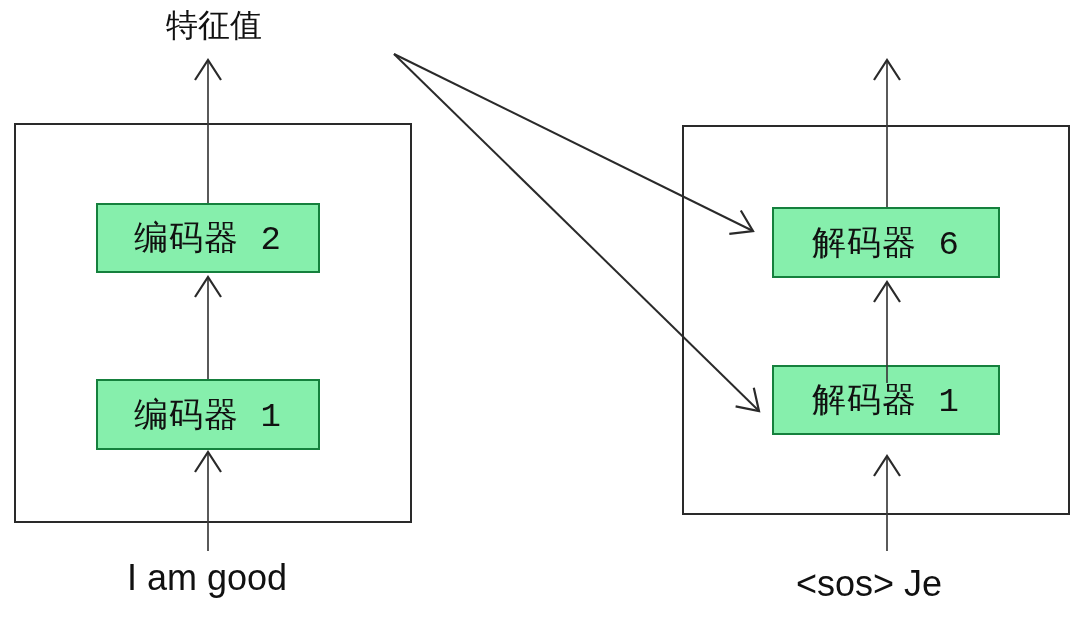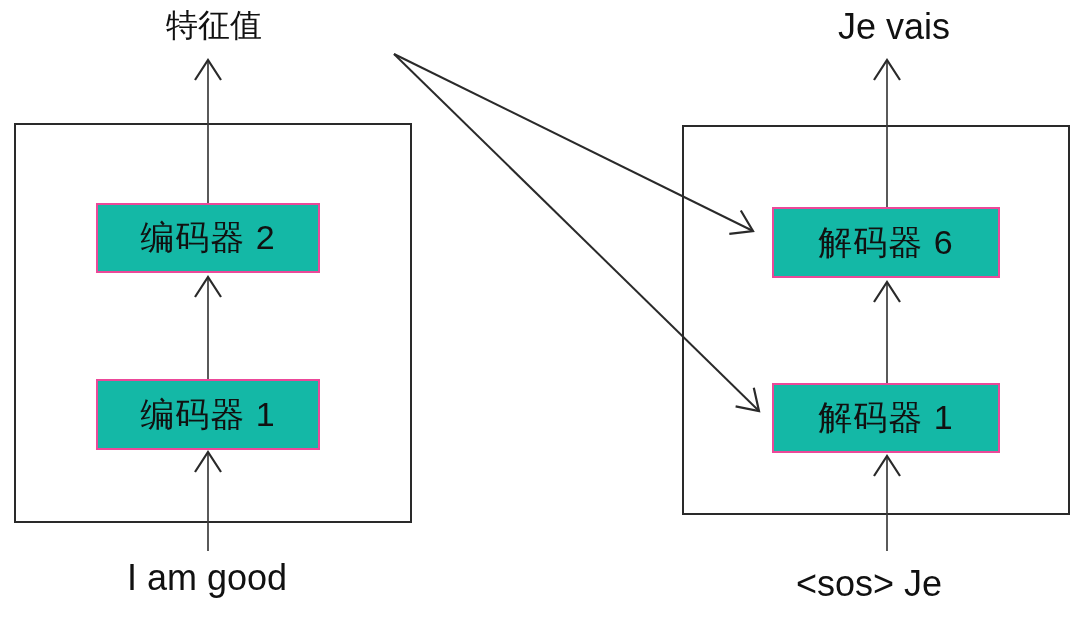--- a/index.html
+++ b/index.html
@@ -13,44 +13,45 @@
     overflow: hidden;
   }
   .group-box {
     position: absolute;
     border: 2px solid #2a2a2a;
     background: #ffffff;
     box-sizing: border-box;
   }
   .block-box {
     position: absolute;
-    border: 2px solid #ec4899;
-    background: #14b8a6;
+    border: 2px solid #15803d;
+    background: #86efac;
     box-sizing: border-box;
     display: flex;
     align-items: center;
     justify-content: center;
     font-size: 34px;
     letter-spacing: 1px;
     color: #111111;
+    font-family: Liberation Mono, monospace;
   }
   .io-label {
     position: absolute;
     width: 240px;
     text-align: center;
     font-size: 36px;
     color: #111111;
     white-space: nowrap;
   }
   #encoder-group   { left: 14px;  top: 123px; width: 398px; height: 400px; }
   #decoder-group   { left: 682px; top: 125px; width: 388px; height: 390px; }
   #encoder-2       { left: 96px;  top: 203px; width: 224px; height: 70px; }
   #encoder-1       { left: 96px;  top: 379px; width: 224px; height: 71px; text-align: center; }
   #decoder-2       { left: 772px; top: 207px; width: 228px; height: 71px; }
-  #decoder-1       { left: 772px; top: 383px; width: 228px; height: 70px; }
+  #decoder-1       { left: 772px; top: 365px; width: 228px; height: 70px; }
   #feature-label   { left: 94px;  top: 4px;   font-size: 32px; }
   #target-output   { left: 774px; top: 6px; }
   #source-input    { left: 87px;  top: 557px; }
   #target-input    { left: 749px; top: 563px; }
   svg.arrow-layer {
     position: absolute;
     left: 0; top: 0;
     width: 1080px; height: 617px;
     pointer-events: none;
   }
@@ -73,21 +74,20 @@
   </div>
 
   <div class="block-box" id="decoder-2">
     <span>解码器 6</span>
   </div>
   <div class="block-box" id="decoder-1">
     <span>解码器 1</span>
   </div>
 
   <div class="io-label" id="feature-label">特征值</div>
-  <div class="io-label" id="target-output">Je vais</div>
   <div class="io-label" id="target-input">&lt;sos&gt; Je</div>
   <div class="io-label" id="source-input">I am good</div>
 
   <svg class="arrow-layer" viewBox="0 0 1080 617" xmlns="http://www.w3.org/2000/svg">
     <defs>
       <marker id="chev" viewBox="-26 -18 30 36" refX="0" refY="0" markerWidth="30" markerHeight="36" orient="auto" markerUnits="userSpaceOnUse">
         <path d="M -20 -13 L 0 0 L -20 13" fill="none" stroke="#2a2a2a" stroke-width="2.2"></path>
       </marker>
     </defs>
 

